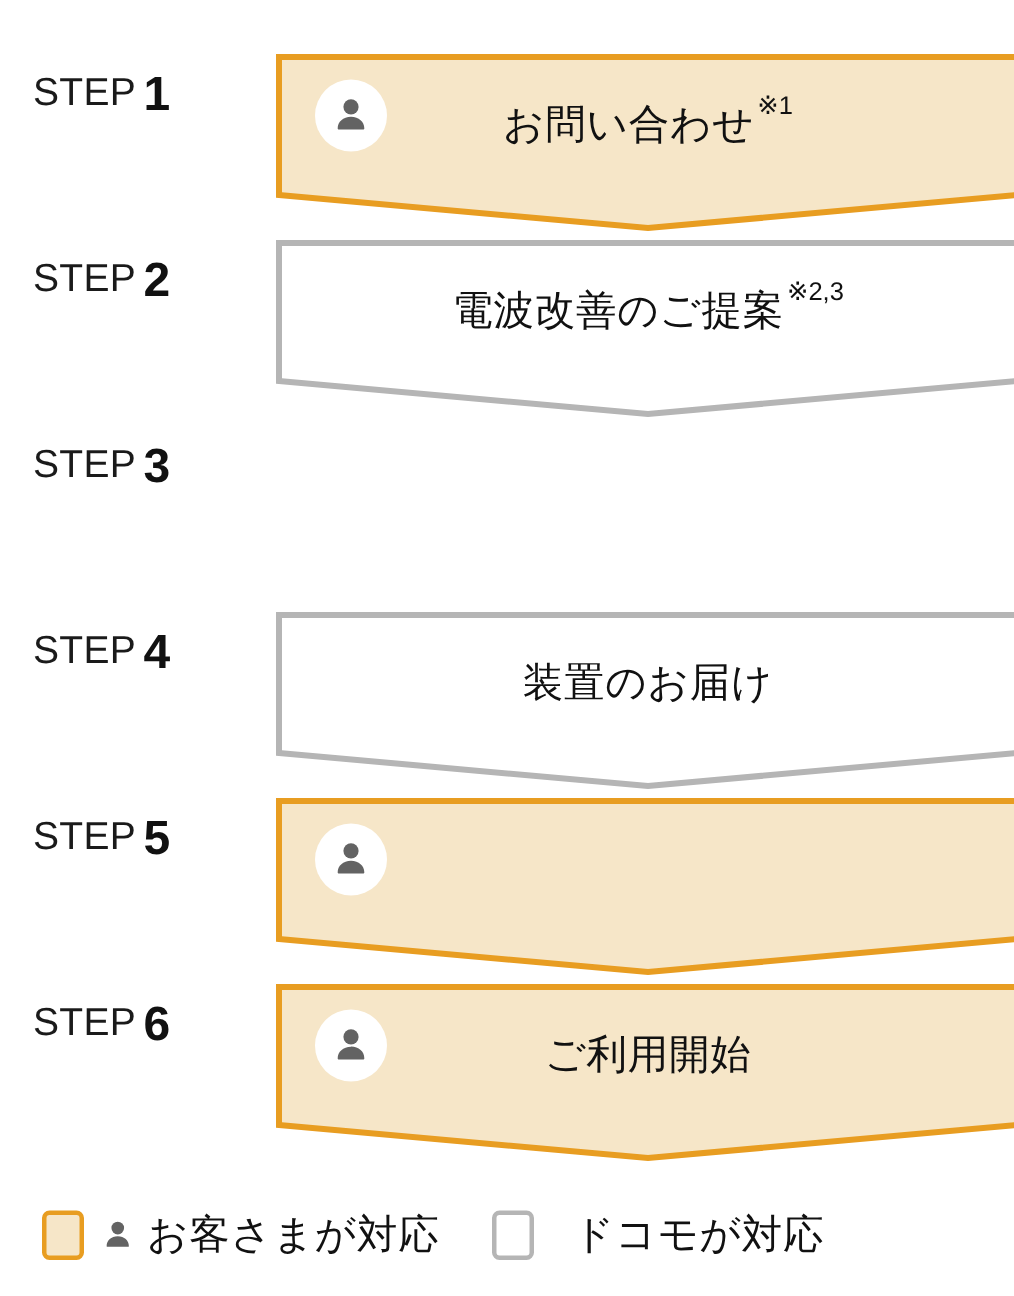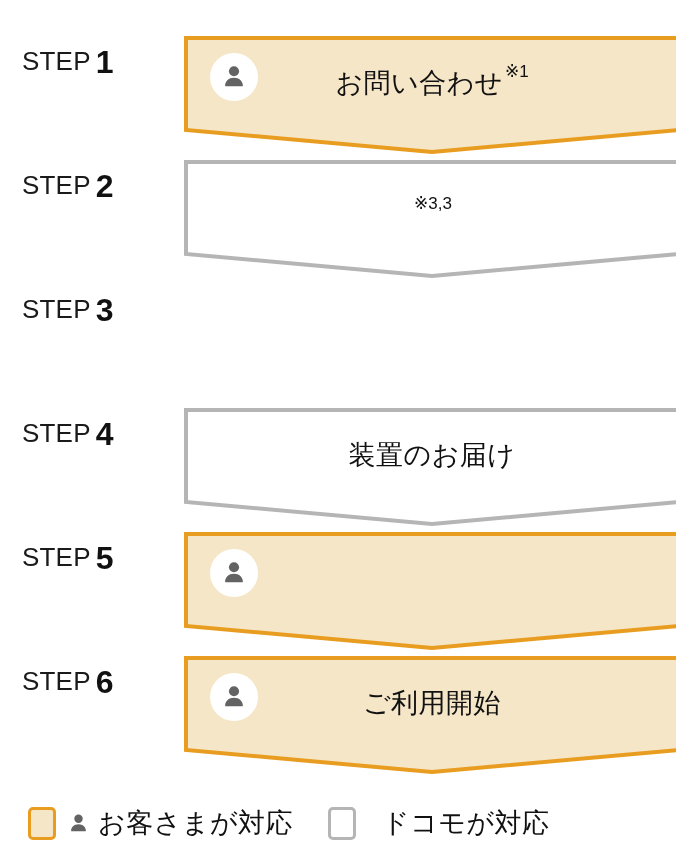--- a/index.html
+++ b/index.html
@@ -203,21 +203,22 @@
       <div class="step-label">
         <span class="step-word">STEP</span>
         <span class="step-num">2</span>
       </div>
       <div class="chevron-wrap">
         <svg class="chevron-svg" viewBox="0 0 496 120" preserveAspectRatio="none">
           <polygon points="2,2 494,2 494,94 248,116 2,94" fill="#FFFFFF" stroke="#B5B5B5" stroke-width="4" stroke-linejoin="miter"></polygon>
         </svg>
         <div class="chevron-text">
           <span class="ct-inner">
-            <span class="ct-note">※3,3</span>
+            <span>電波改善のご提案</span>
+            <span class="ct-note">※2,3</span>
           </span>
         </div>
       </div>
     </div>
     <div class="step-row" style="top: 264px;">
       <div class="step-label">
         <span class="step-word">STEP</span>
         <span class="step-num">3</span>
       </div>
     </div>

